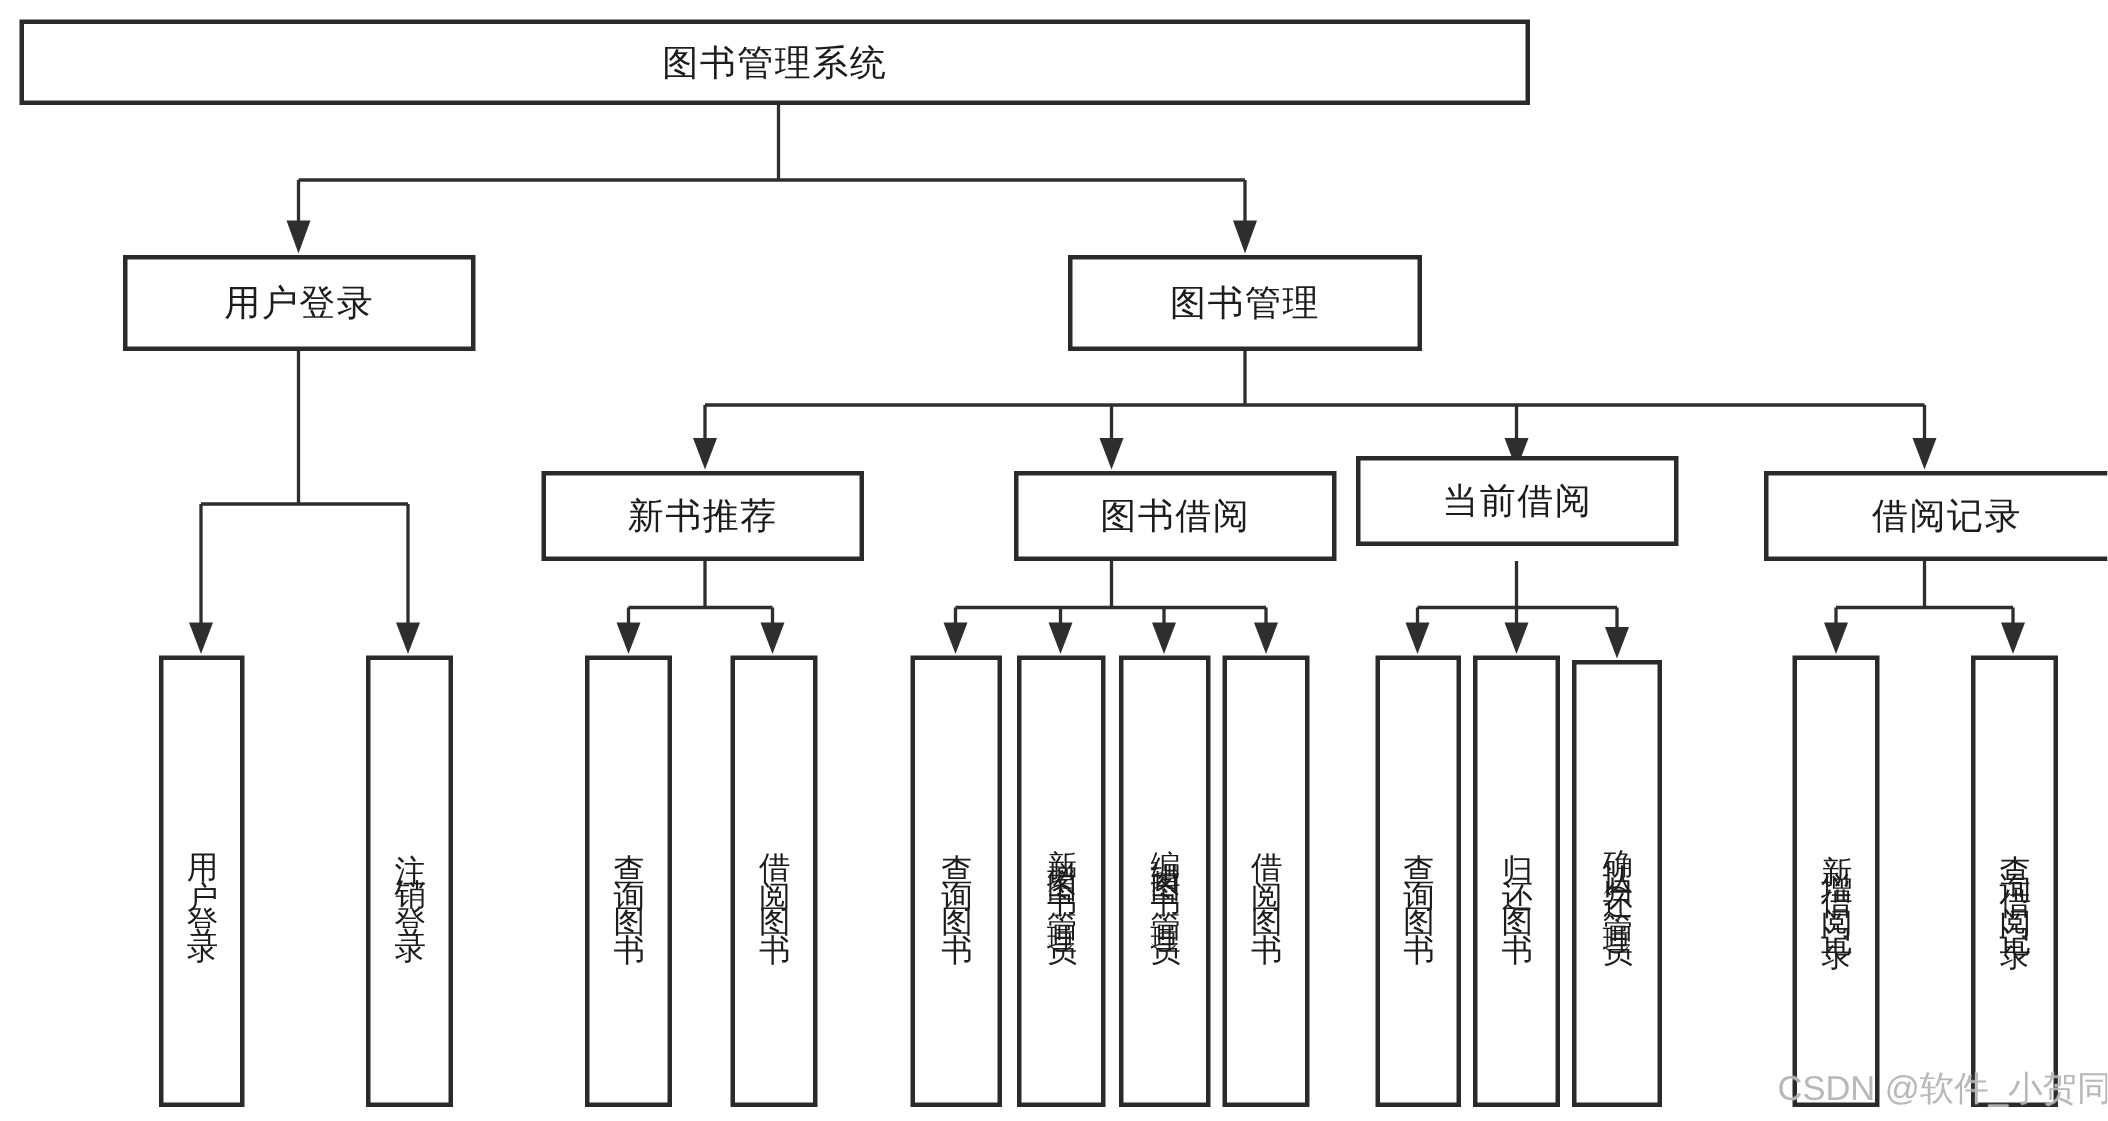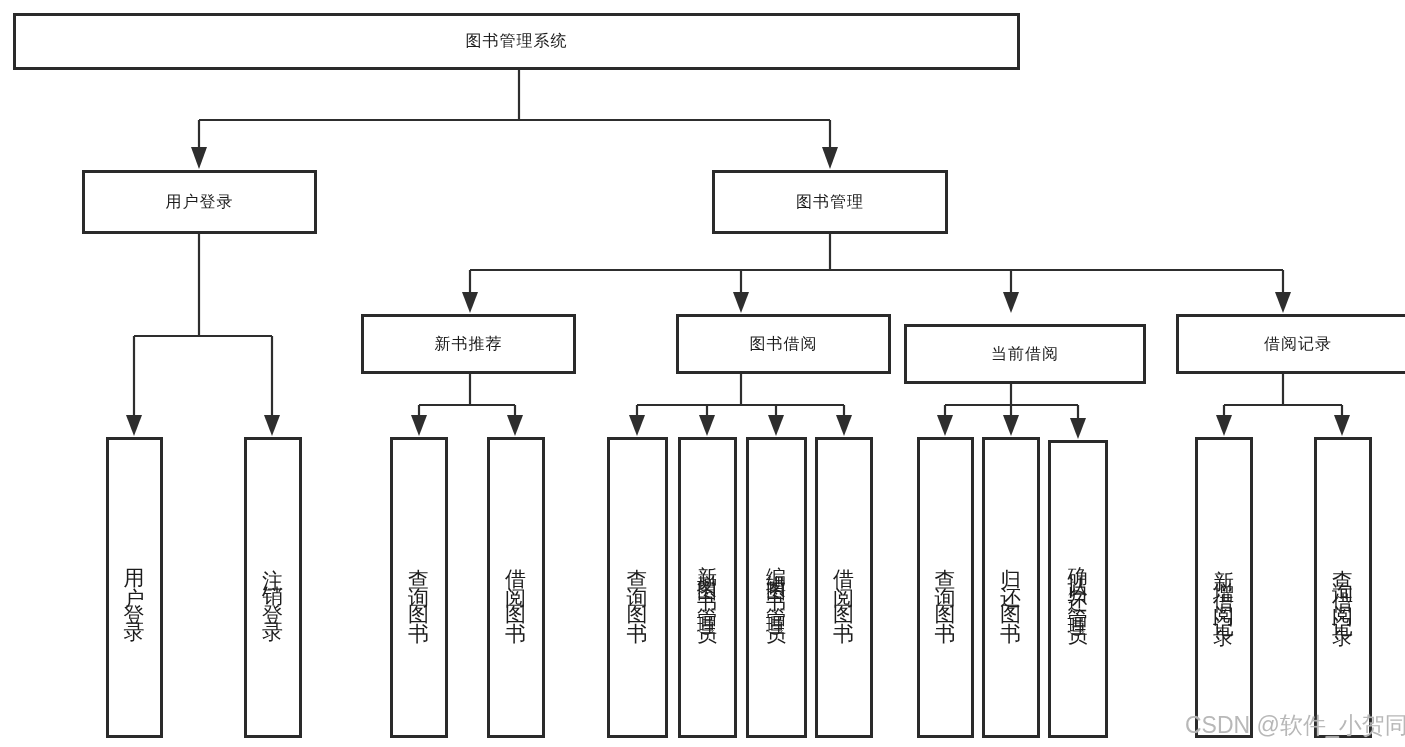--- a/index.html
+++ b/index.html
@@ -5,21 +5,21 @@
   html,body{margin:0;padding:0;background:#ffffff;}
   .stage{
     position:relative;width:1405px;height:747px;background:#ffffff;
     font-family:"Liberation Sans","DejaVu Sans",sans-serif;color:#1c1c1c;overflow:hidden;
   }
   .stage svg{position:absolute;left:0;top:0;width:1405px;height:747px;}
   .box{
     position:absolute;background:#ffffff;border:3px solid #2a2a2a;
     display:flex;align-items:center;justify-content:center;box-sizing:border-box;
   }
-  .hlabel{font-size:16px;letter-spacing:1px;white-space:nowrap;}
+  .hlabel{font-size:24px;letter-spacing:1px;white-space:nowrap;}
   .vlabel{
     writing-mode:vertical-rl;text-orientation:mixed;
     font-size:21px;line-height:1;white-space:nowrap;
   }
   .v4{letter-spacing:0.85em;}
   .v6{letter-spacing:0.55em;}
   .v9{font-size:20px;letter-spacing:0.42em;}
   .watermark{
     position:absolute;left:1185px;top:710px;width:215px;
     font-size:23px;color:#b5b5b5;white-space:nowrap;
@@ -79,21 +79,21 @@
   <div class="box" style="left:712px;top:170px;width:236px;height:64px;align-items:center;">
     <span class="hlabel">图书管理</span>
   </div>
 
   <div class="box" style="left:361px;top:314px;width:215px;height:60px;">
     <span class="hlabel">新书推荐</span>
   </div>
   <div class="box" style="left:634px;top:314px;width:215px;height:60px;margin-left:42px;">
     <span class="hlabel">图书借阅</span>
   </div>
-  <div class="box" style="left:904px;top:324px;width:242px;height:60px;">
+  <div class="box" style="left:904px;top:304px;width:215px;height:60px;">
     <span class="hlabel">当前借阅</span>
   </div>
   <div class="box" style="left:1176px;top:314px;width:244px;height:60px;">
     <span class="hlabel">借阅记录</span>
   </div>
 
   <div class="box" style="left:106px;top:437px;width:57px;height:301px;">
     <span class="vlabel v4">用户登录</span>
   </div>
   <div class="box" style="left:244px;top:437px;width:58px;height:301px;">

